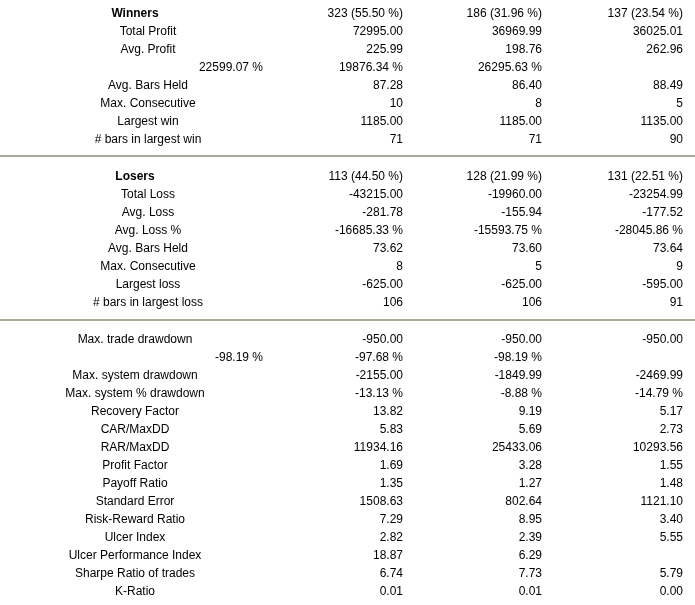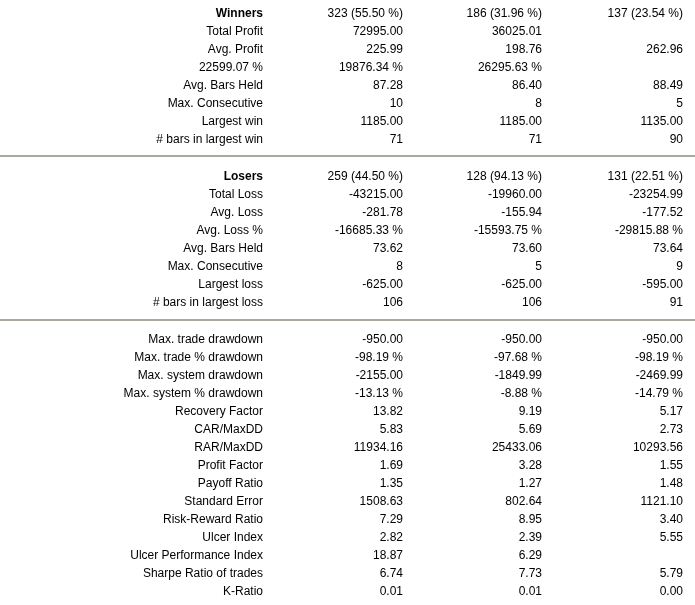--- a/index.html
+++ b/index.html
@@ -19,21 +19,21 @@
     width: 695px;
   }
   .row {
     display: grid;
     grid-template-columns: 256px 140px 139px 141px;
     height: 18px;
     line-height: 18px;
     white-space: nowrap;
   }
   .cell { overflow: hidden; }
-  .cell.label { text-align: right; }
+  .cell.label { text-align: center; }
   .cell.val { text-align: right; }
   .header-row .label { font-weight: bold; }
   section.has-header .row:not(.header-row) .label { padding-left: 4px; margin-left: 22px; }
   .separator {
     height: 2px;
     background: #aca89c;
     margin: 7px -12px 10px -7px; 
   }
   .separator.second { margin-top: 8px; margin-bottom: 9px; }
 </style>
@@ -44,20 +44,21 @@
   <section class="has-header">
       <div class="row header-row">
         <span class="cell label">Winners</span>
         <span class="cell val">323 (55.50 %)</span>
         <span class="cell val">186 (31.96 %)</span>
         <span class="cell val">137 (23.54 %)</span>
       </div>
       <div class="row">
         <span class="cell label">Total Profit</span>
         <span class="cell val">72995.00</span>
+        <span class="cell val">36969.99</span>
         <span class="cell val">36025.01</span>
       </div>
       <div class="row">
         <span class="cell label">Avg. Profit</span>
         <span class="cell val">225.99</span>
         <span class="cell val">198.76</span>
         <span class="cell val">262.96</span>
       </div>
       <div class="row">
         <span class="cell val">22599.07 %</span>
@@ -86,41 +87,41 @@
         <span class="cell label"># bars in largest win</span>
         <span class="cell val">71</span>
         <span class="cell val">71</span>
         <span class="cell val">90</span>
       </div>
     </section>
   <div class="separator"></div>
   <section class="has-header">
       <div class="row header-row">
         <span class="cell label">Losers</span>
-        <span class="cell val">259 (44.50 %)</span>
-        <span class="cell val">128 (94.13 %)</span>
+        <span class="cell val">113 (44.50 %)</span>
+        <span class="cell val">128 (21.99 %)</span>
         <span class="cell val">131 (22.51 %)</span>
       </div>
       <div class="row">
         <span class="cell label">Total Loss</span>
         <span class="cell val">-43215.00</span>
         <span class="cell val">-19960.00</span>
         <span class="cell val">-23254.99</span>
       </div>
       <div class="row">
         <span class="cell label">Avg. Loss</span>
         <span class="cell val">-281.78</span>
         <span class="cell val">-155.94</span>
         <span class="cell val">-177.52</span>
       </div>
       <div class="row">
         <span class="cell label">Avg. Loss %</span>
         <span class="cell val">-16685.33 %</span>
         <span class="cell val">-15593.75 %</span>
-        <span class="cell val">-29815.88 %</span>
+        <span class="cell val">-28045.86 %</span>
       </div>
       <div class="row">
         <span class="cell label">Avg. Bars Held</span>
         <span class="cell val">73.62</span>
         <span class="cell val">73.60</span>
         <span class="cell val">73.64</span>
       </div>
       <div class="row">
         <span class="cell label">Max. Consecutive</span>
         <span class="cell val">8</span>
@@ -142,21 +143,20 @@
     </section>
   <div class="separator second"></div>
   <section>
       <div class="row">
         <span class="cell label">Max. trade drawdown</span>
         <span class="cell val">-950.00</span>
         <span class="cell val">-950.00</span>
         <span class="cell val">-950.00</span>
       </div>
       <div class="row">
-        <span class="cell label">Max. trade % drawdown</span>
         <span class="cell val">-98.19 %</span>
         <span class="cell val">-97.68 %</span>
         <span class="cell val">-98.19 %</span>
       </div>
       <div class="row">
         <span class="cell label">Max. system drawdown</span>
         <span class="cell val">-2155.00</span>
         <span class="cell val">-1849.99</span>
         <span class="cell val">-2469.99</span>
       </div>

